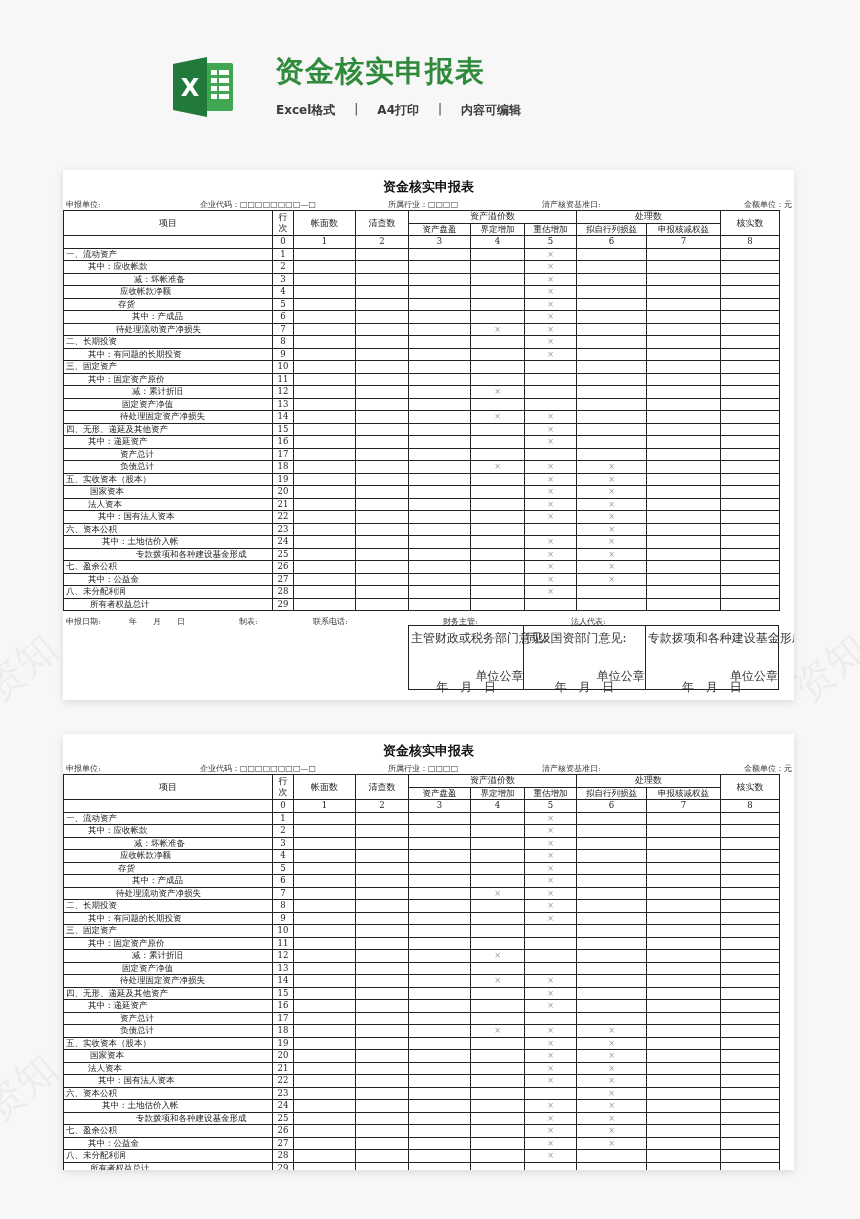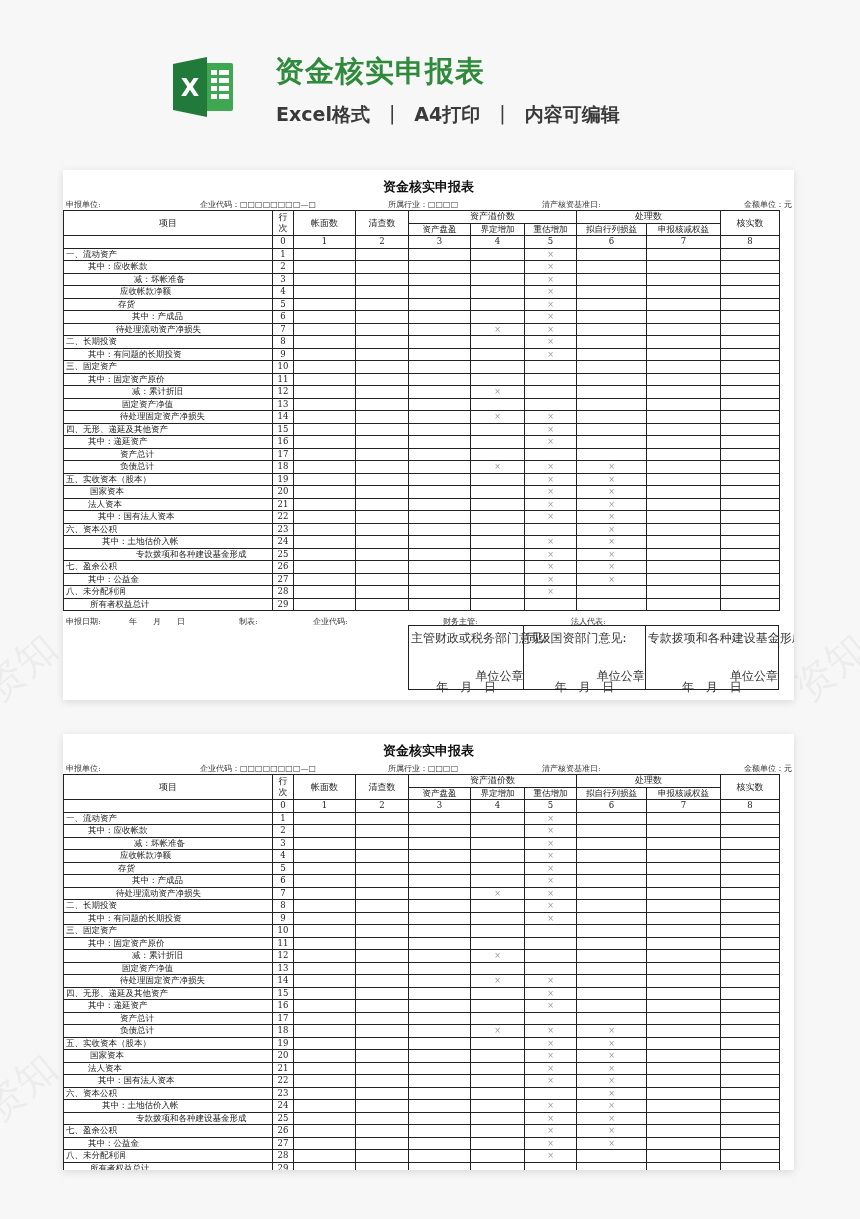--- a/index.html
+++ b/index.html
@@ -2,21 +2,21 @@
 <html><head>
 <meta charset="utf-8">
 <style>
   * { box-sizing: border-box; margin: 0; padding: 0; }
   html, body { width: 860px; height: 1219px; overflow: hidden; }
   body { background: #f7f7f7; font-family: "DejaVu Serif", "Liberation Serif", serif; position: relative; color: #222; }
 
   .banner { position: absolute; left: 0; top: 0; width: 860px; height: 150px; }
   .logo { position: absolute; left: 171px; top: 56px; width: 64px; height: 62px; }
   .banner-title { position: absolute; left: 275px; top: 52px; font-family: "DejaVu Sans", sans-serif; font-weight: bold; font-size: 29px; color: #2f8a3b; letter-spacing: 1px; }
-  .banner-sub { position: absolute; left: 276px; top: 102px; font-family: "DejaVu Sans", sans-serif; font-weight: bold; font-size: 19px; color: #3a3a3a; display: flex; gap: 0; white-space: nowrap; }
+  .banner-sub { position: absolute; left: 276px; top: 102px; font-family: "DejaVu Sans", sans-serif; font-weight: bold; font-size: 12px; color: #3a3a3a; display: flex; gap: 0; white-space: nowrap; }
   .banner-sub .sep { margin: 0 19px; font-weight: normal; }
 
   .sheet { position: absolute; left: 63px; width: 731px; background: #fff; box-shadow: 0 2px 8px rgba(0,0,0,0.12); overflow: hidden; }
   .sheet1 { top: 170px; height: 530px; }
   .sheet2 { top: 734px; height: 436px; }
 
   .sheet-title { position: absolute; left: 0; width: 100%; top: 8px; text-align: center; font-family: "DejaVu Sans", sans-serif; font-weight: bold; font-size: 13px; color: #111; }
   .meta { position: absolute; top: 29px; left: 3px; right: 0; height: 12px; font-size: 8px; color: #333; }
   .meta span { position: absolute; top: 0; white-space: nowrap; }
 
@@ -472,21 +472,21 @@
           <td></td>
           <td></td>
           <td></td>
           <td></td>
         </tr>
       </tbody>
   </table>
 <div class="foot-line" style="left: 3px; top: 446px;">申报日期:</div>
     <div class="foot-line" style="left: 66px; top: 446px;">年　　月　　日</div>
     <div class="foot-line" style="left: 176px; top: 446px;">制表:</div>
-    <div class="foot-line" style="left: 250px; top: 446px;">企业代码:</div>
+    <div class="foot-line" style="left: 250px; top: 446px;">联系电话:</div>
     <div class="foot-line" style="left: 380px; top: 446px;">财务主管:</div>
     <div class="foot-line" style="left: 508px; top: 446px;">法人代表:</div>
     <div class="approval">
       <div class="box" style="width: 116px;">
         <div class="label">主管财政或税务部门意见:</div>
         <div class="seal">单位公章</div>
         <div class="date">年 月 日</div>
       </div>
       <div class="box" style="width: 122px;">
         <div class="label">同级国资部门意见:</div>

